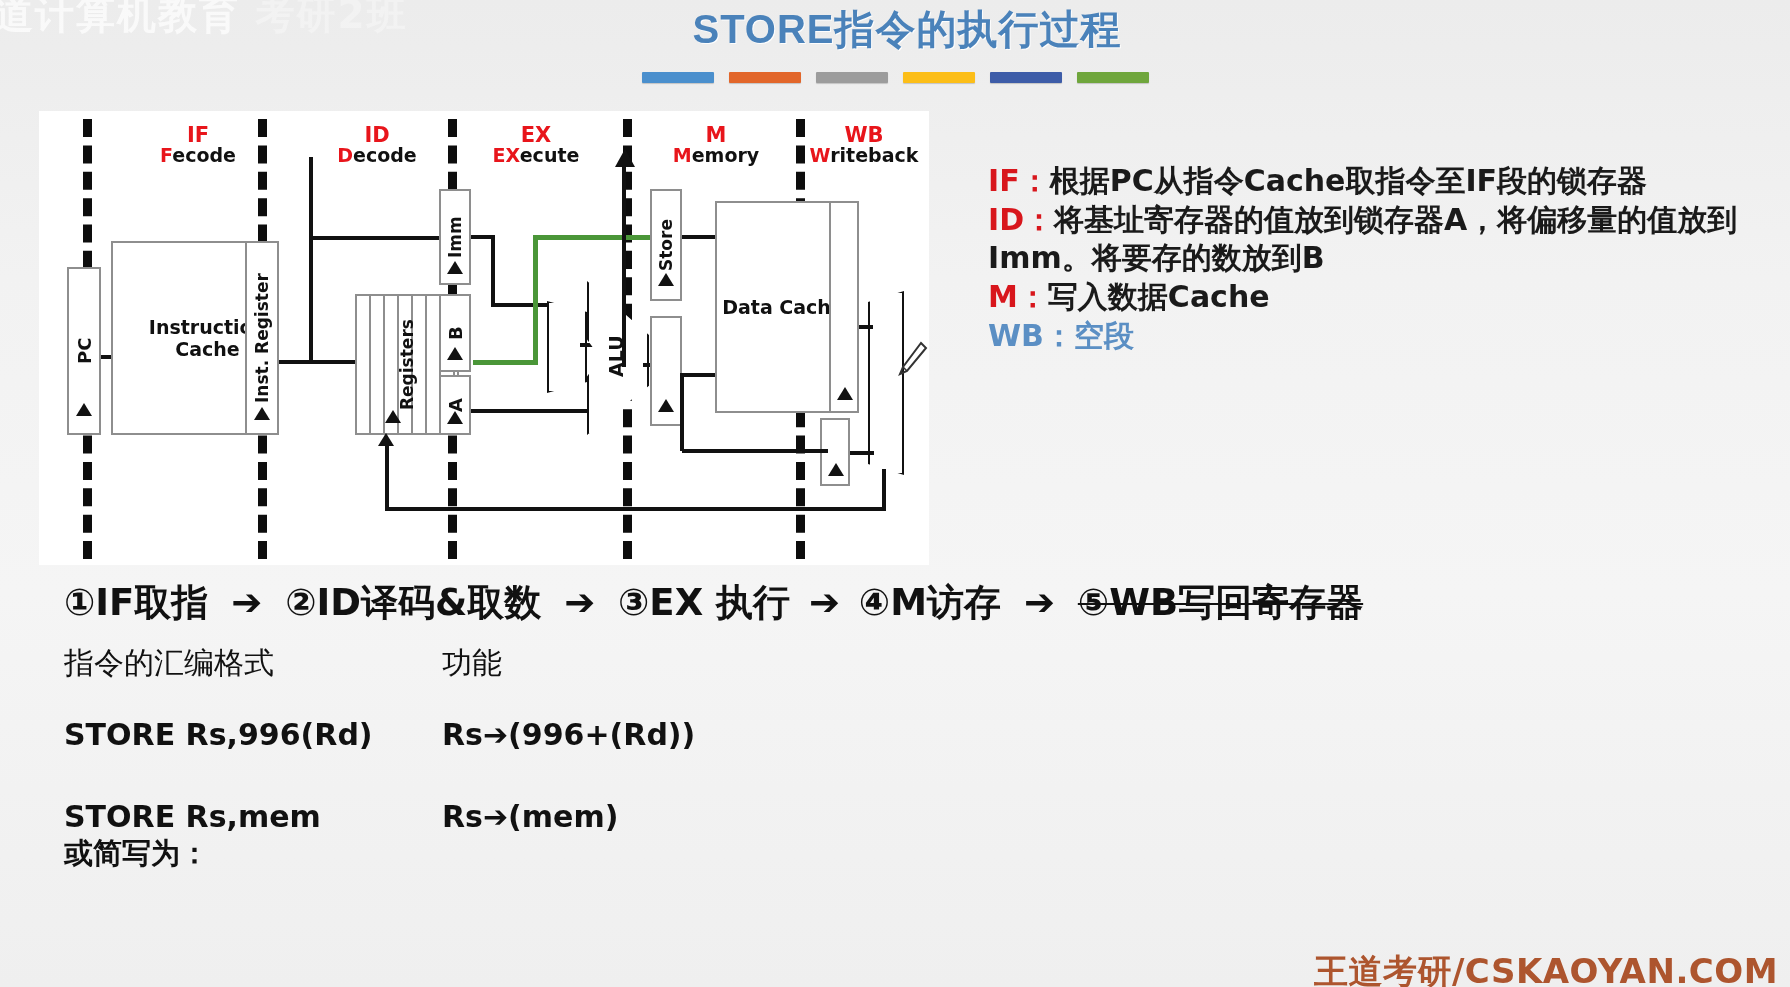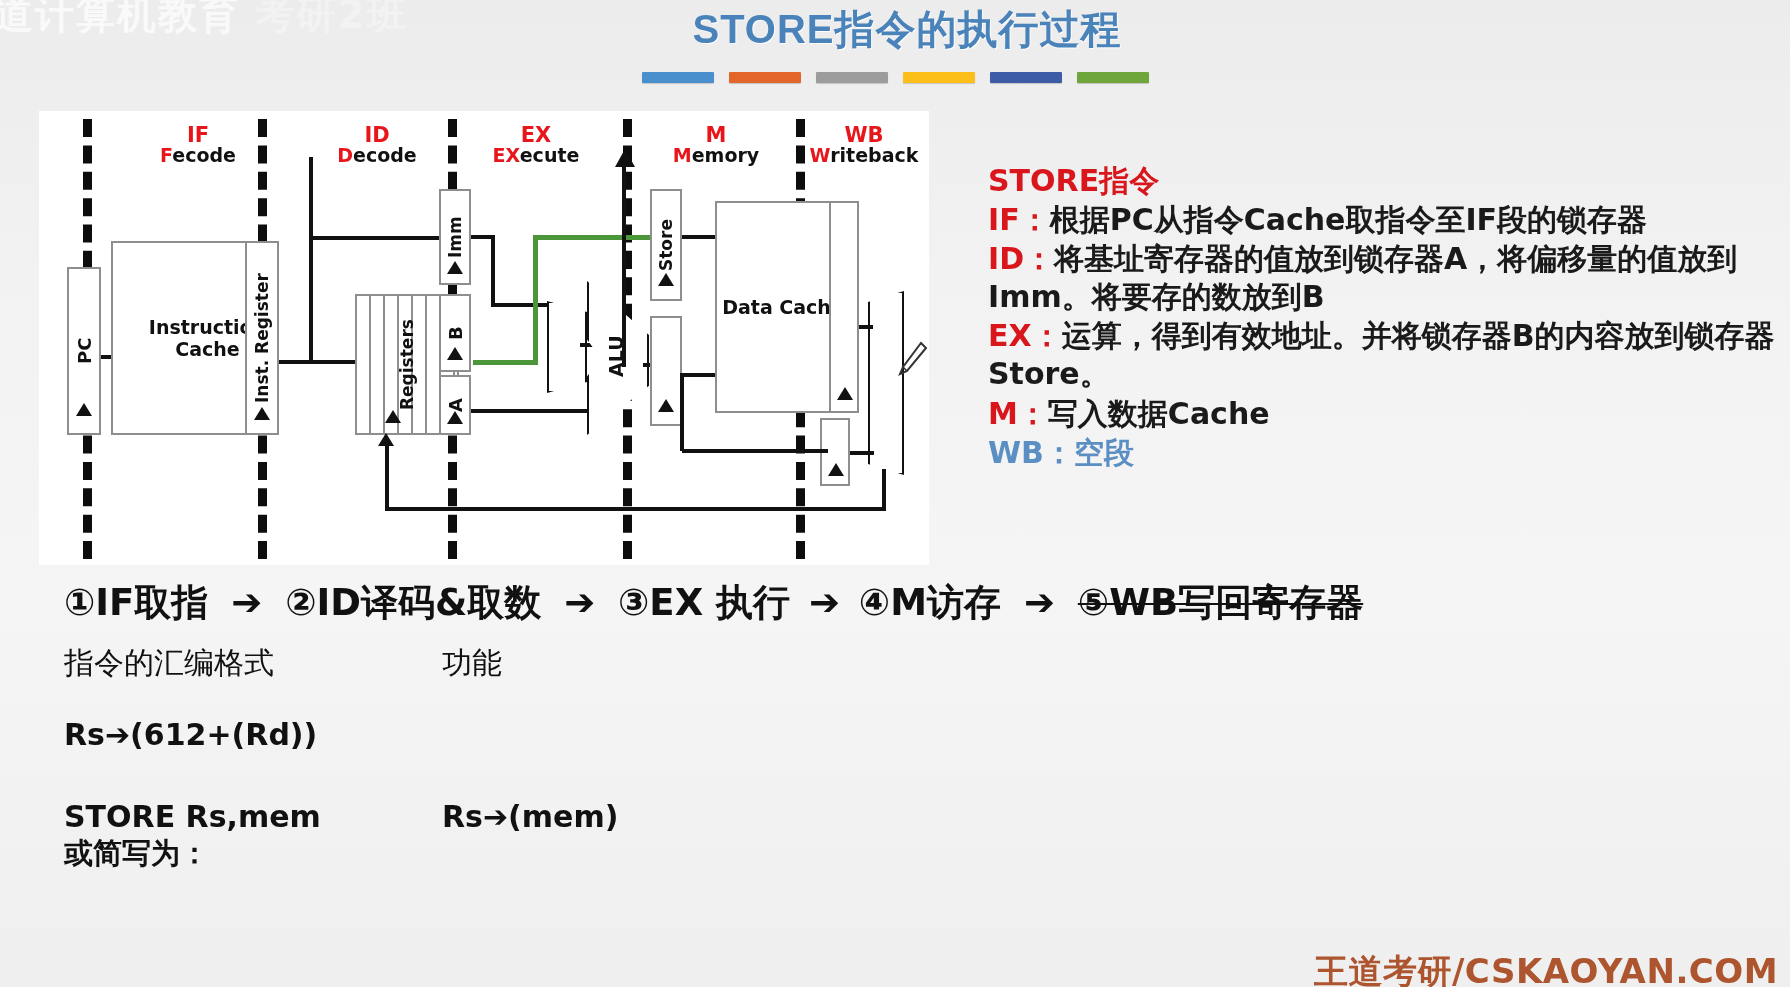--- a/index.html
+++ b/index.html
@@ -256,24 +256,22 @@
     <div class="d w wv" style="left:346px;top:330px;height:68px;"></div>
     <div class="d ar-up" style="left:339px;top:322px;"></div>
 
     <svg class="d" style="left:856px;top:228px;" width="36" height="40" viewBox="0 0 36 40">
       <path d="M26 4 L31 9 L12 32 L5 35 L8 28 Z" fill="none" stroke="#333" stroke-width="2"></path>
       <path d="M8 28 L12 32" stroke="#333" stroke-width="1.6"></path>
     </svg>
   </div>
 
   <div id="notes">
-    <p class="hd">STORE指令</p>
     <p><span class="k">IF</span><span class="k">：</span><span>根据PC从指令Cache取指令至IF段的锁存器</span></p>
     <p><span class="k">ID</span><span class="k">：</span><span>将基址寄存器的值放到锁存器A，将偏移量的值放到Imm。将要存的数放到B</span></p>
-    <p><span class="k">EX</span><span class="k">：</span><span>运算，得到有效地址。并将锁存器B的内容放到锁存器 Store。</span></p>
     <p><span class="k">M</span><span class="k">：</span><span>写入数据Cache</span></p>
     <p><span class="wb">WB</span><span class="wb">：</span><span class="wb">空段</span></p>
   </div>
 
   <div id="flow">
     <span>①IF取指</span>
     <span style="padding:0 10px;">➔</span>
     <span>②ID译码&amp;取数</span>
     <span style="padding:0 10px;">➔</span>
     <span>③EX 执行</span>
@@ -282,21 +280,22 @@
     <span style="padding:0 10px;">➔</span>
     <span class="strike">⑤WB写回寄存器</span>
   </div>
 
   <div id="tbl">
     <div class="row hdr">
       <div class="c1">指令的汇编格式</div>
       <div>功能</div>
     </div>
     <div class="row mono">
-      <div>Rs➔(612+(Rd))</div>
+      <div class="c1">STORE  Rs,996(Rd)</div>
+      <div>Rs➔(996+(Rd))</div>
     </div>
     <div class="gap"></div>
     <div class="row mono">
       <div class="c1">STORE  Rs,mem</div>
       <div>Rs➔(mem)</div>
     </div>
     <div class="row sm">
       <div class="c1">或简写为：</div>
       <div></div>
     </div>

